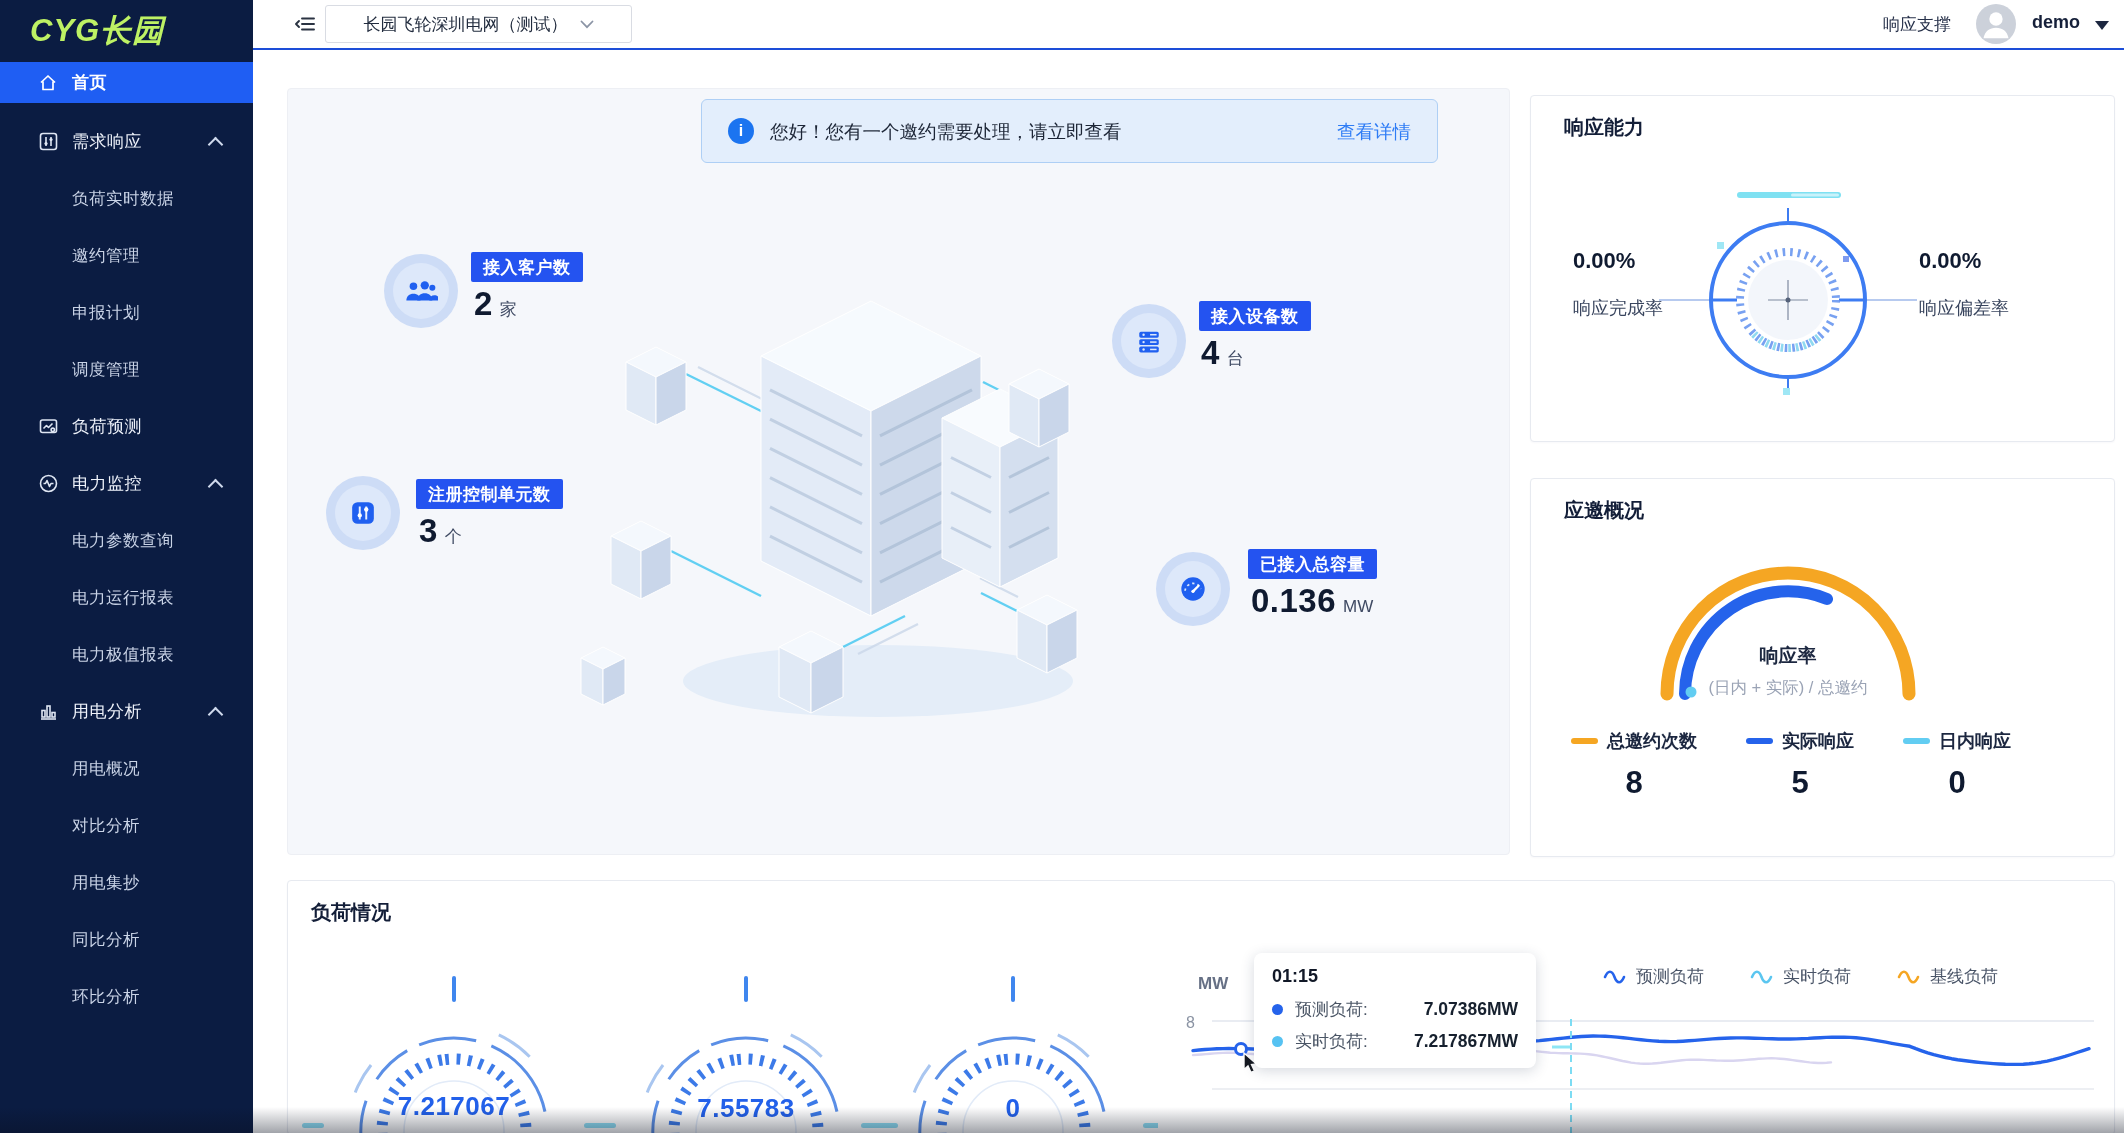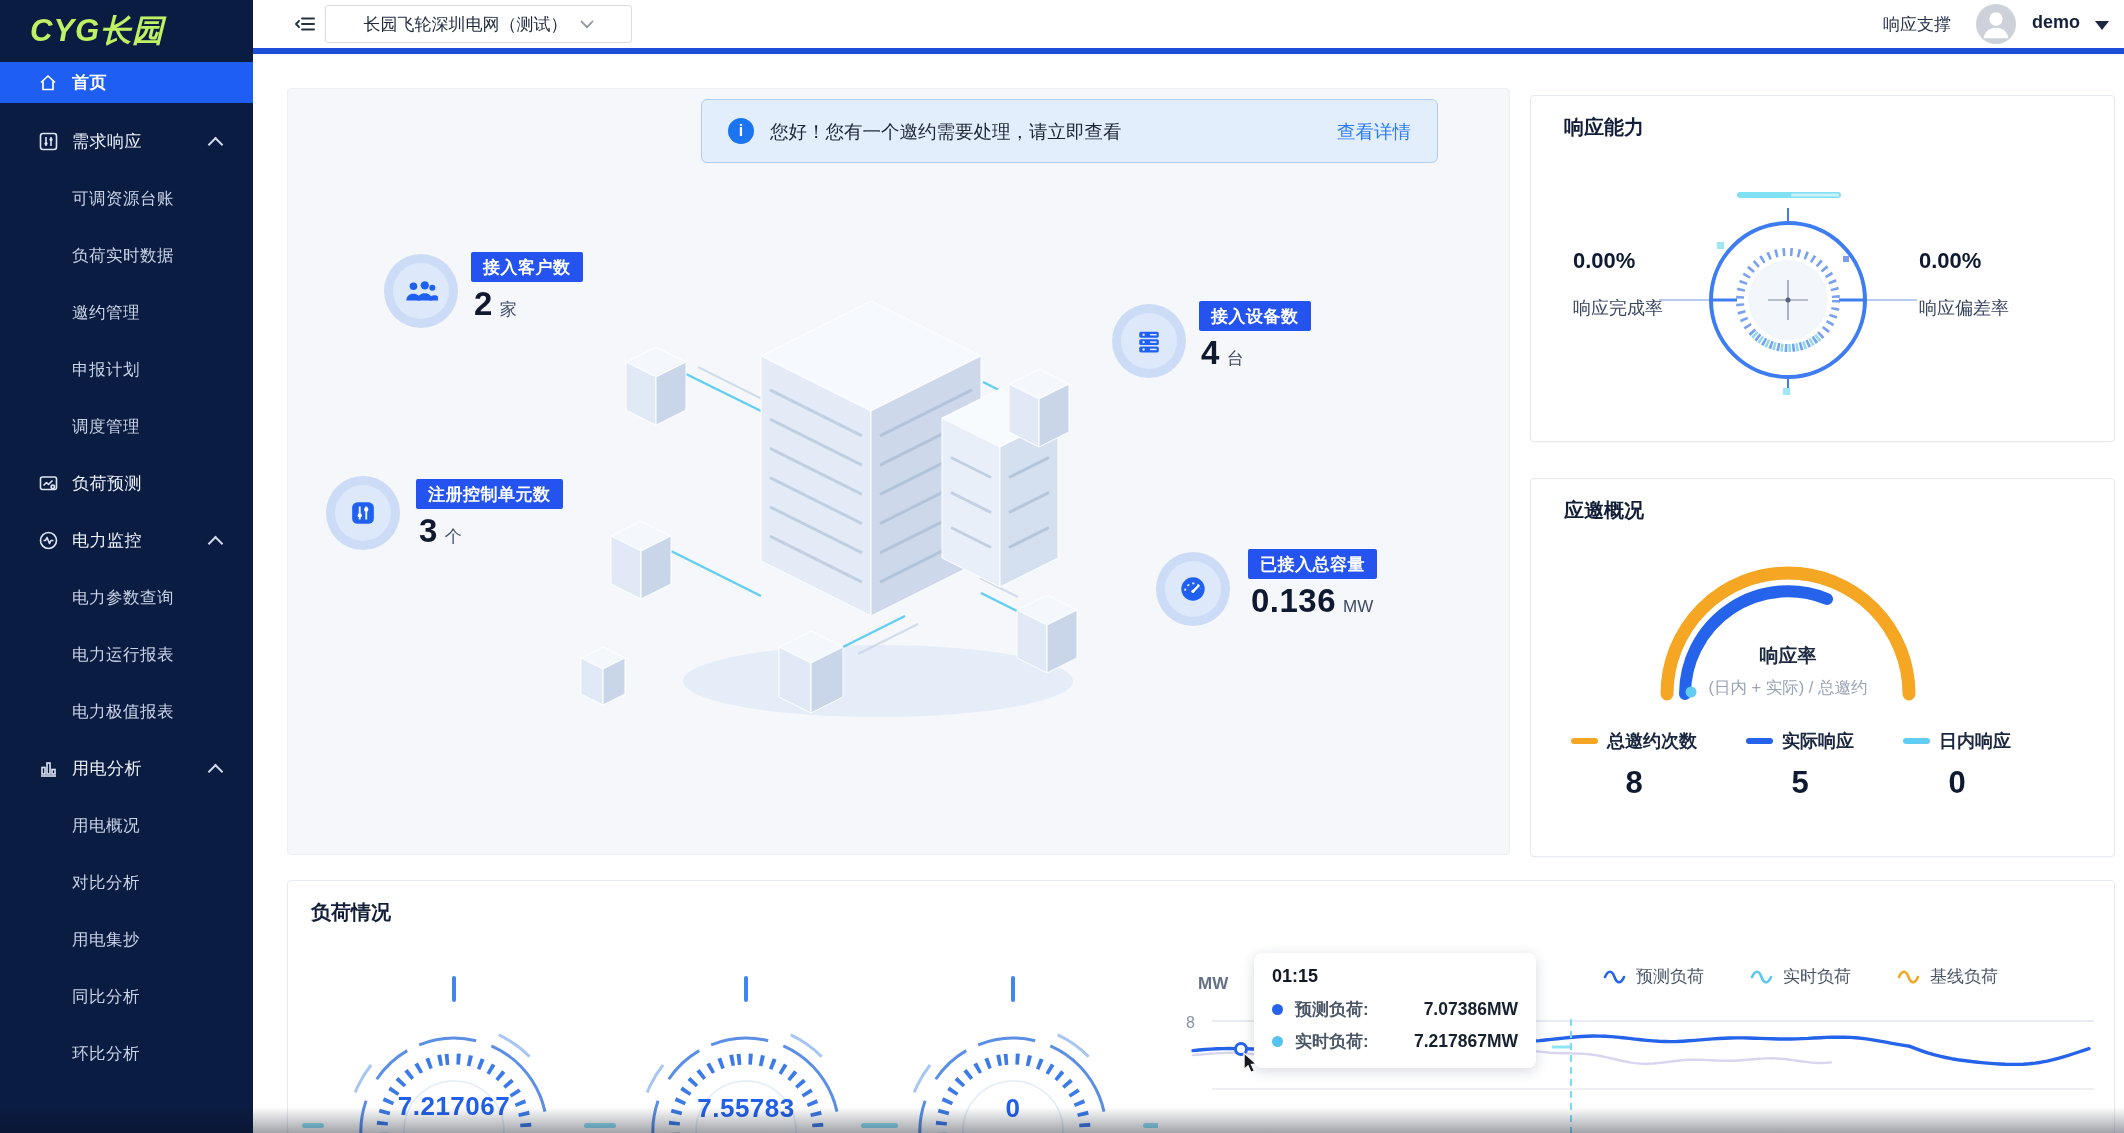--- a/index.html
+++ b/index.html
@@ -18,21 +18,21 @@
   .nicon{position:absolute;left:38px;width:22px;height:22px;display:flex;align-items:center;}
   .active-item .nicon{position:absolute;left:38px;}
   .nlabel{position:absolute;left:72px;font-size:17px;color:#eef2fa;letter-spacing:.5px;white-space:nowrap;}
   .active-item .nlabel{color:#fff;font-weight:600;}
   .nav-row.sub .nlabel{color:#c9d3e6;font-size:16.5px;}
   .chev{position:absolute;right:32px;top:26px;width:9px;height:9px;
         border-left:2px solid #cfd9ec;border-top:2px solid #cfd9ec;transform:rotate(45deg);}
 
   
   .topbar{position:absolute;left:253px;top:0;width:1871px;height:48px;background:#fff;
-          border-bottom:6px solid #1d4ed8;z-index:4;}
+          border-bottom:2px solid #1d4ed8;z-index:4;}
   .fold{position:absolute;left:40px;top:13px;width:24px;height:22px;cursor:pointer;}
   .org-select{position:absolute;left:72px;top:5px;width:305px;height:36px;border:1px solid #d9dce3;
           border-radius:3px;display:flex;align-items:center;justify-content:center;gap:12px;
           font-size:17px;color:#222c3e;cursor:pointer;background:#fff;}
   .support{position:absolute;left:1630px;top:13px;font-size:17px;color:#27314a;cursor:pointer;}
   .avatar{position:absolute;left:1723px;top:4px;width:40px;height:40px;border-radius:50%;
           background:#ccd1da;display:flex;align-items:center;justify-content:center;cursor:pointer;}
   .uname{position:absolute;left:1779px;top:12px;font-size:18px;font-weight:700;color:#16203a;cursor:pointer;}
   .ucaret{position:absolute;left:1842px;top:21px;width:0;height:0;border-left:7px solid transparent;
           border-right:7px solid transparent;border-top:9px solid #1d2740;cursor:pointer;}
@@ -87,21 +87,21 @@
   .gval{position:absolute;width:200px;text-align:center;font-size:26px;font-weight:700;color:#2260ea;letter-spacing:.5px;}
   .lchart{position:absolute;left:880px;top:80px;width:946px;height:173px;}
   .llegend{position:absolute;left:1315px;top:84px;display:flex;gap:46px;}
   .litem{display:flex;align-items:center;gap:10px;cursor:pointer;}
   .litem span{font-size:17px;color:#4a5568;}
   .tooltip{position:absolute;left:966px;top:72px;width:282px;background:#fff;border-radius:8px;
            box-shadow:0 3px 14px rgba(30,45,80,.18);padding:13px 18px 15px;box-sizing:border-box;z-index:8;}
   .tt-time{font-size:18px;font-weight:700;color:#111827;margin-bottom:11px;}
   .tt-row{display:flex;align-items:center;margin-top:9px;}
   .tt-dot{width:11px;height:11px;border-radius:50%;flex:0 0 auto;}
-  .tt-label{margin-left:12px;font-size:17px;color:#4a5565;font-weight:bold;}
+  .tt-label{margin-left:12px;font-size:17px;color:#4a5565;}
   .tt-val{margin-left:auto;font-size:17.5px;font-weight:700;color:#16202e;}
 
   
   .subtitle{position:absolute;left:440px;top:1076px;width:1160px;text-align:center;z-index:60;
             font-size:43px;font-weight:800;color:#fff;letter-spacing:1px;white-space:nowrap;
             -webkit-text-stroke:2.2px #000;
             text-shadow:2px 2px 0 #000,-2px 2px 0 #000,2px -2px 0 #000,-2px -2px 0 #000,0 3px 2px #000;}
   .bshade{position:absolute;left:0;bottom:0;width:100%;height:26px;z-index:40;pointer-events:none;
             background:linear-gradient(180deg,rgba(8,14,30,0) 0%,rgba(8,14,30,.38) 100%);}
 </style>
@@ -128,23 +128,20 @@
           <svg width="21" height="21" viewBox="0 0 21 21" fill="none" stroke="#dfe6f3" stroke-width="1.6">
               <rect x="2.5" y="2.5" width="16" height="16" rx="2.5"></rect>
               <path d="M8 6v9 M13 6v9"></path>
               <circle cx="8" cy="12.5" r="1.6" fill="#dfe6f3" stroke="none"></circle>
               <circle cx="13" cy="8.5" r="1.6" fill="#dfe6f3" stroke="none"></circle>
             </svg>
         </span>
         <span class="nlabel">需求响应</span>
         <span class="chev"></span>
       </div>
-      <div class="nav-row sub">
-          <span class="nlabel">可调资源台账</span>
-        </div>
       <div class="nav-row sub">
           <span class="nlabel">负荷实时数据</span>
         </div>
       <div class="nav-row sub">
           <span class="nlabel">邀约管理</span>
         </div>
       <div class="nav-row sub">
           <span class="nlabel">申报计划</span>
         </div>
       <div class="nav-row sub">

